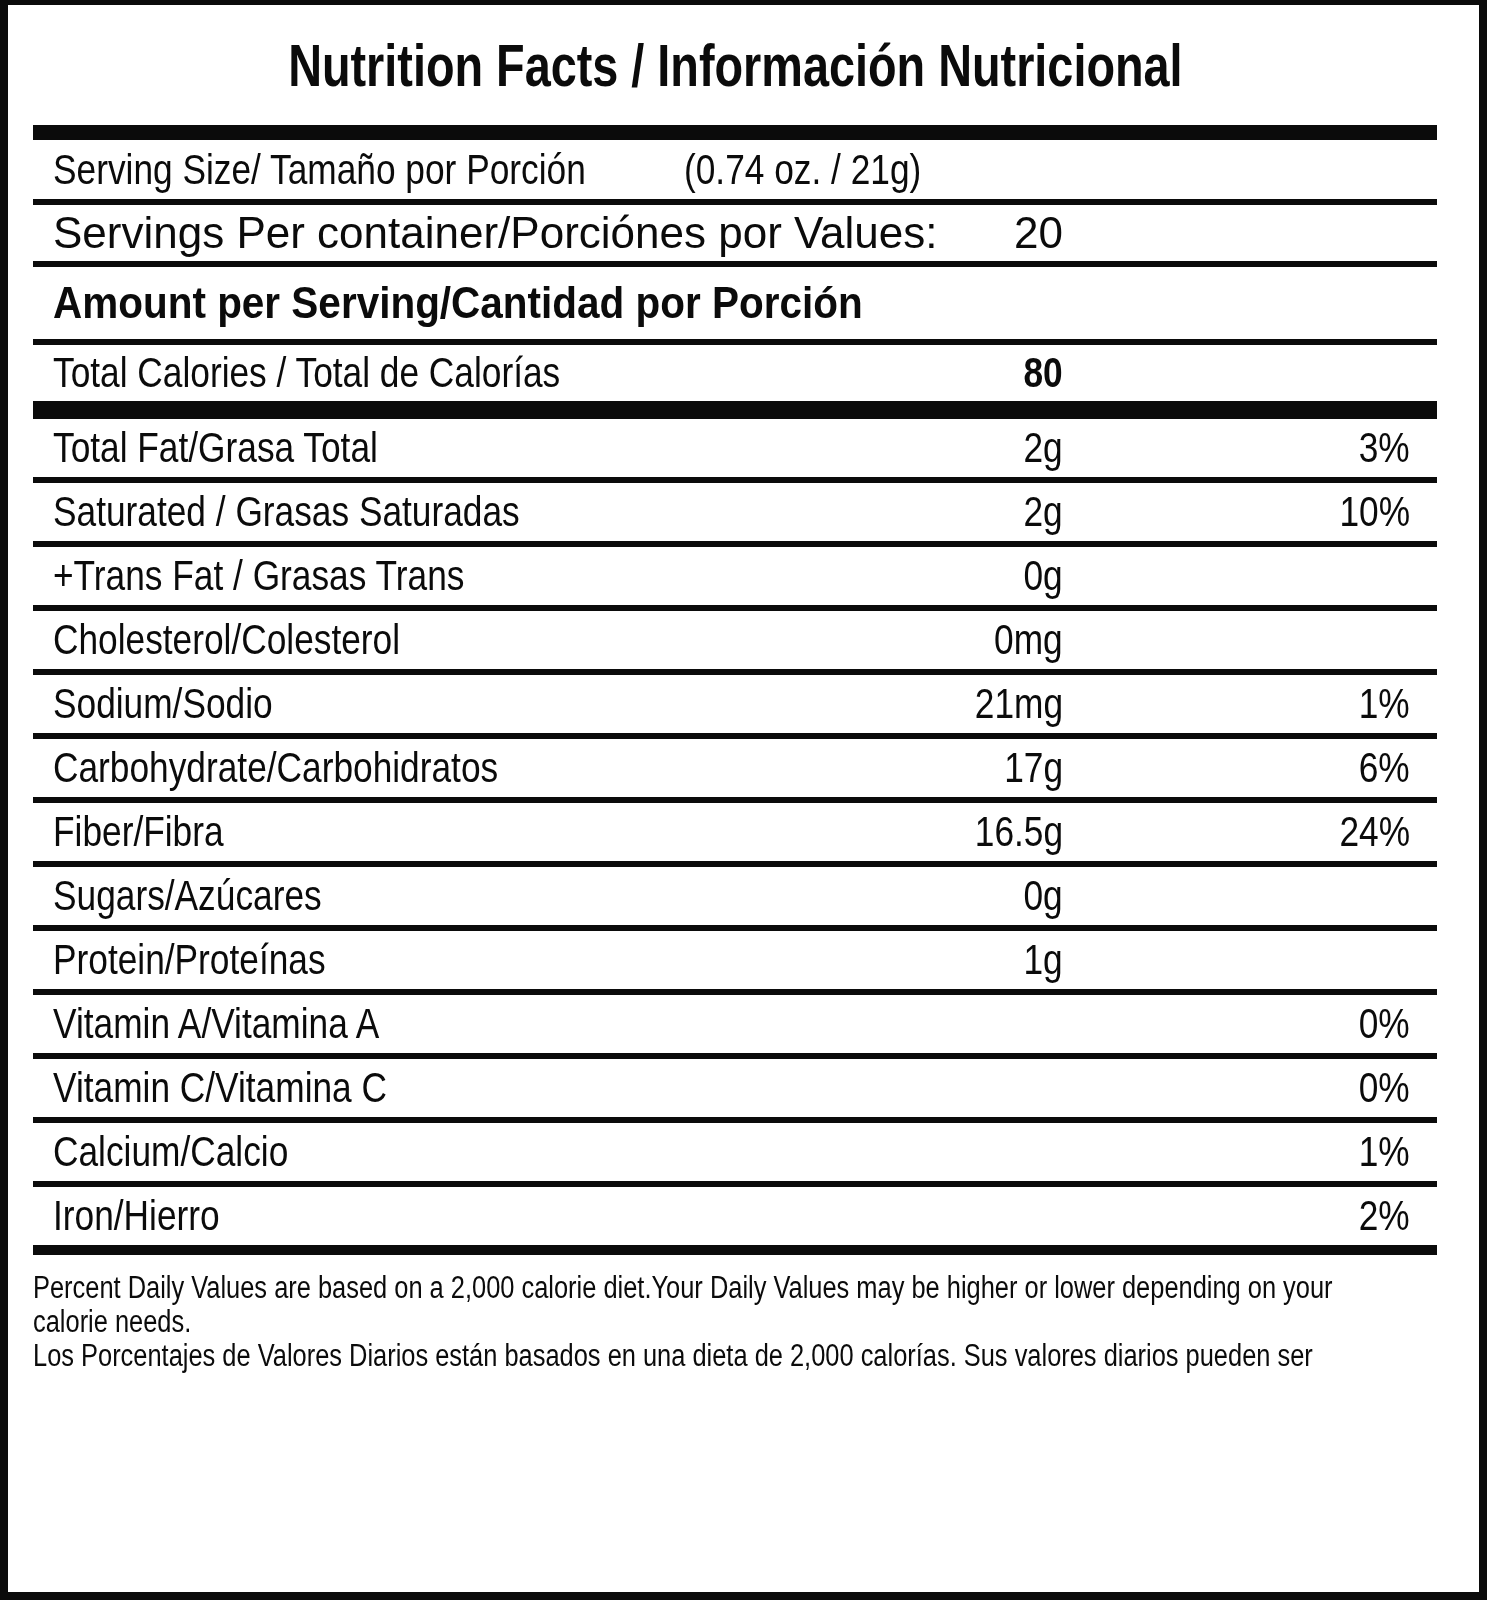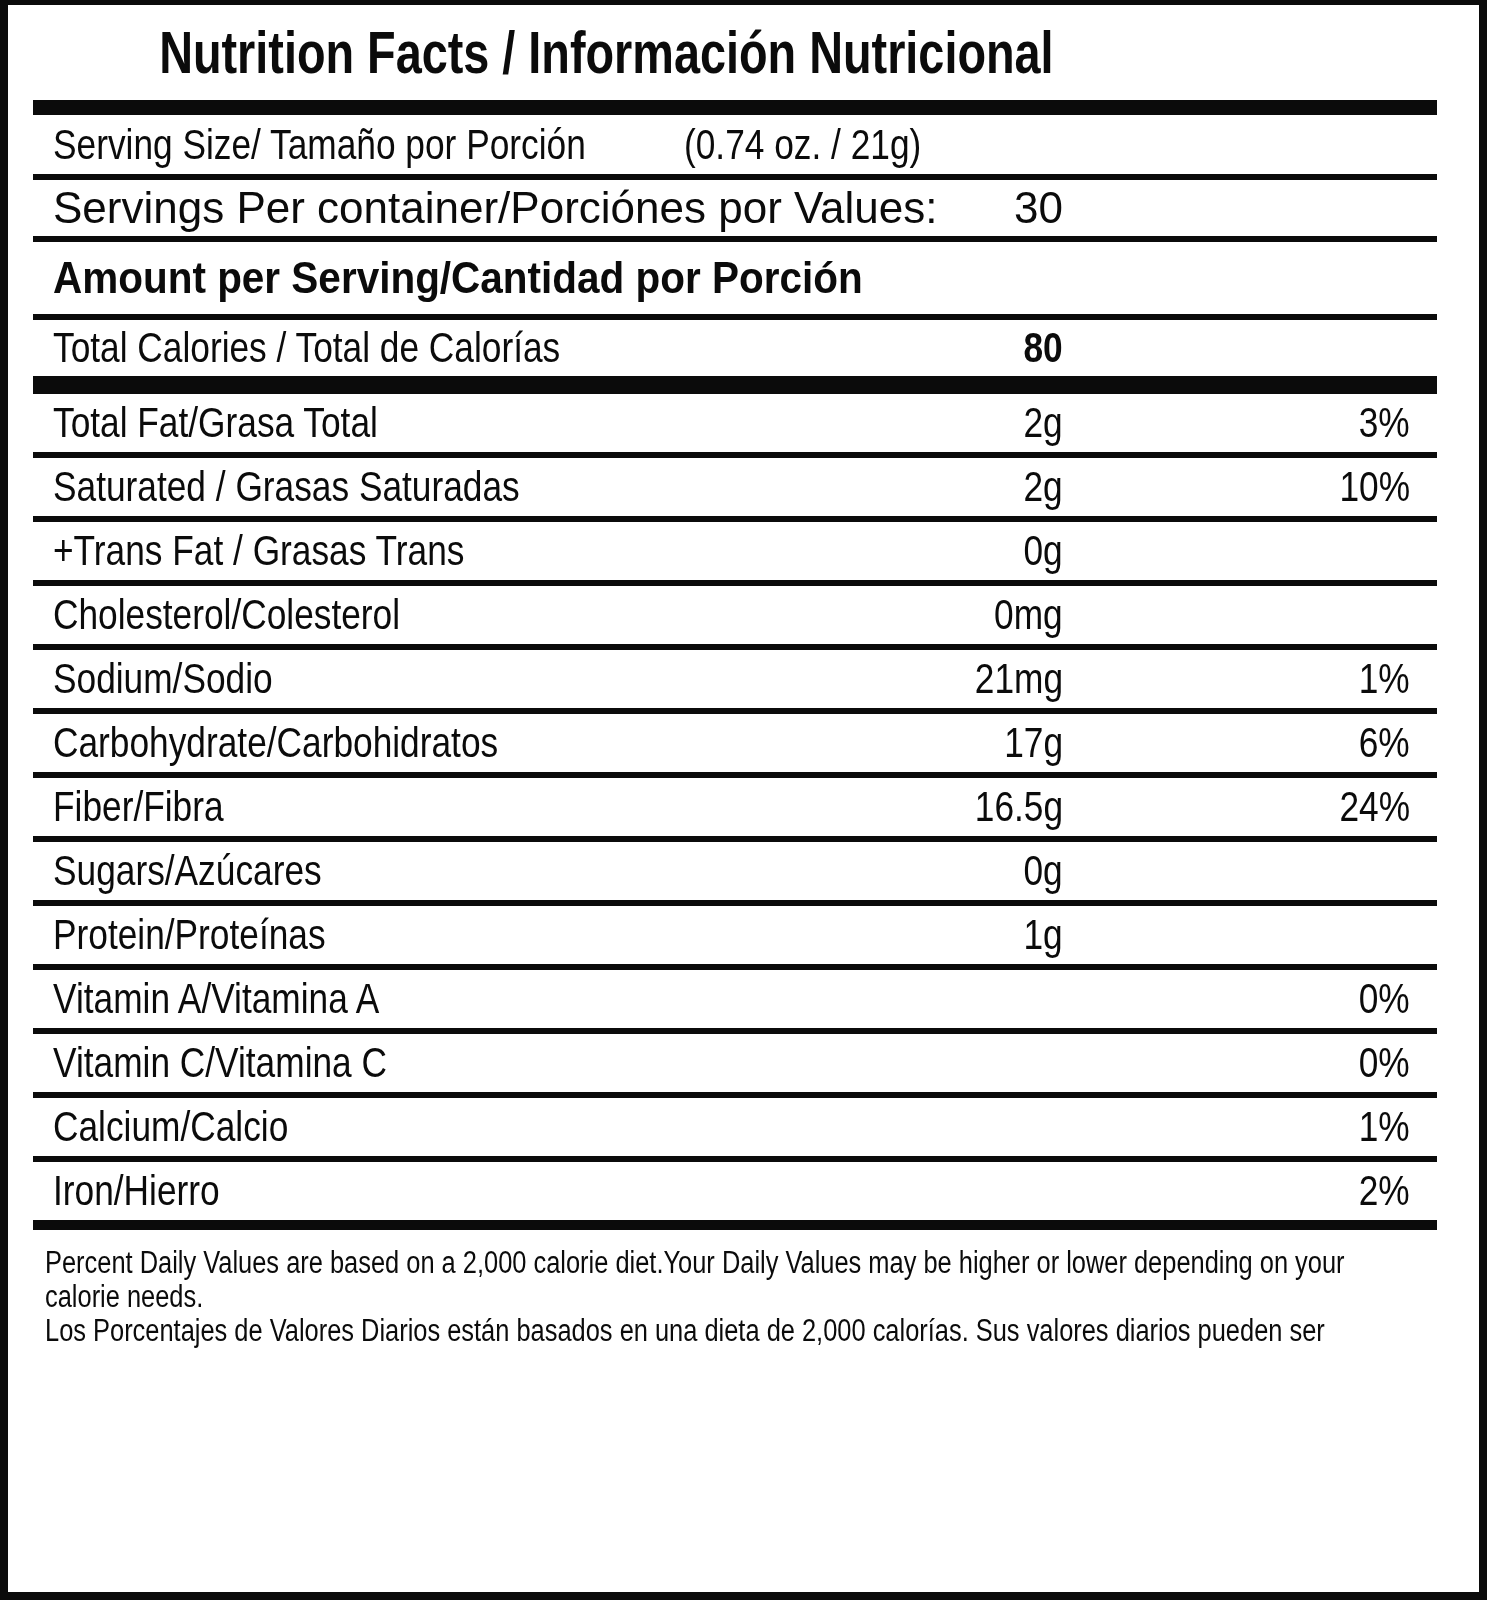--- a/index.html
+++ b/index.html
@@ -1,20 +1,20 @@
 <!DOCTYPE html>
 <html><head>
 <meta charset="utf-8">
 <style>
   html,body{margin:0;padding:0;background:#ffffff;}
   body{width:1487px;height:1600px;font-family:"Liberation Sans","DejaVu Sans",sans-serif;color:#0b0b0b;}
   .label{box-sizing:border-box;width:1487px;height:1600px;background:#ffffff;
          border:8px solid #0b0b0b;border-top-width:5px;overflow:hidden;}
   .content{margin-left:25px;width:1404px;}
-  .title-wrap{height:95px;display:flex;align-items:center;}
+  .title-wrap{height:120px;display:flex;align-items:center;justify-content:center;}
   .title{display:inline-block;white-space:nowrap;font-weight:700;font-size:60px;
          transform:scaleX(0.78);transform-origin:center center;}
   .bar15{height:15px;background:#0b0b0b;}
   .bar10{height:10px;background:#0b0b0b;}
   .sep{height:6px;background:#0b0b0b;}
   .row{position:relative;margin-left:20px;}
   .h59{height:59px}.h56{height:56px}.h61{height:72px}.h63{height:63px}.h58{height:58px}
   .lbl{position:absolute;left:0;top:50%;transform:translateY(-50%) scaleX(0.84);
        transform-origin:left center;white-space:nowrap;font-size:42px;}
   .servval{position:absolute;left:631px;top:50%;transform:translateY(-50%) scaleX(0.84);
@@ -23,21 +23,21 @@
        transform-origin:right center;white-space:nowrap;font-size:42px;}
   .pct{position:absolute;right:27px;top:50%;transform:translateY(-50%) scaleX(0.84);
        transform-origin:right center;white-space:nowrap;font-size:42px;}
   .wide .lbl{transform:translateY(-50%);font-size:44px;}
   .wide .amt{transform:translateY(-50%);font-size:44px;}
   .heading .lbl{font-weight:700;font-size:44px;transform:translateY(-50%) scaleX(0.92);}
   .bold{font-weight:700;}
   .dvblock{height:124px;box-sizing:border-box;padding:16px 27px 0 0;}
   .dvline{height:54px;line-height:54px;text-align:right;font-weight:700;font-size:40px;}
   .footnote{margin-top:16px;font-size:31px;line-height:34px;}
-  .fline{height:34px;white-space:nowrap;margin-left:12px;}
+  .fline{height:34px;white-space:nowrap;}
   .fline span{display:inline-block;white-space:nowrap;transform:scaleX(0.82);
        transform-origin:left center;}
 </style>
 </head>
 <body>
 
 <div class="label">
   <div class="content">
 
     <div class="title-wrap">
@@ -47,21 +47,21 @@
     <div class="bar15"></div>
 
     <div class="row h59">
       <span class="lbl">Serving Size/ Tamaño por Porción</span>
       <span class="servval">(0.74 oz. / 21g)</span>
     </div>
     <div class="sep"></div>
 
     <div class="row h56 wide">
       <span class="lbl">Servings Per container/Porciónes por Values:</span>
-      <span class="amt">30</span>
+      <span class="amt">20</span>
     </div>
     <div class="sep"></div>
 
     <div class="row h61 heading">
       <span class="lbl">Amount per Serving/Cantidad por Porción</span>
     </div>
     <div class="sep"></div>
 
     <div class="row h56">
       <span class="lbl">Total Calories / Total de Calorías</span>

